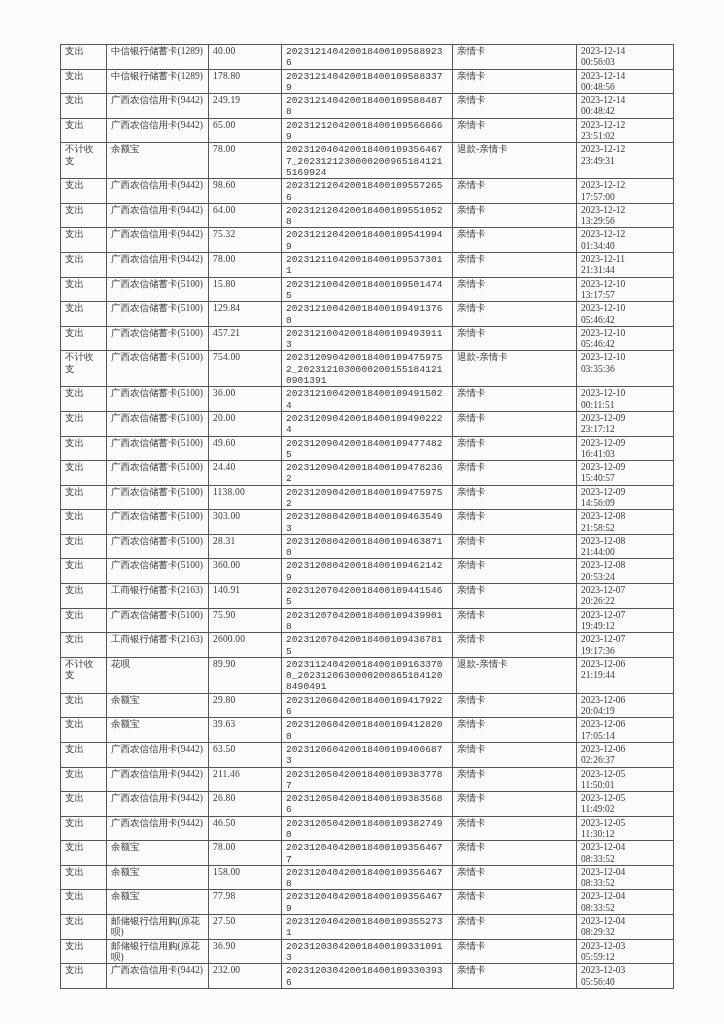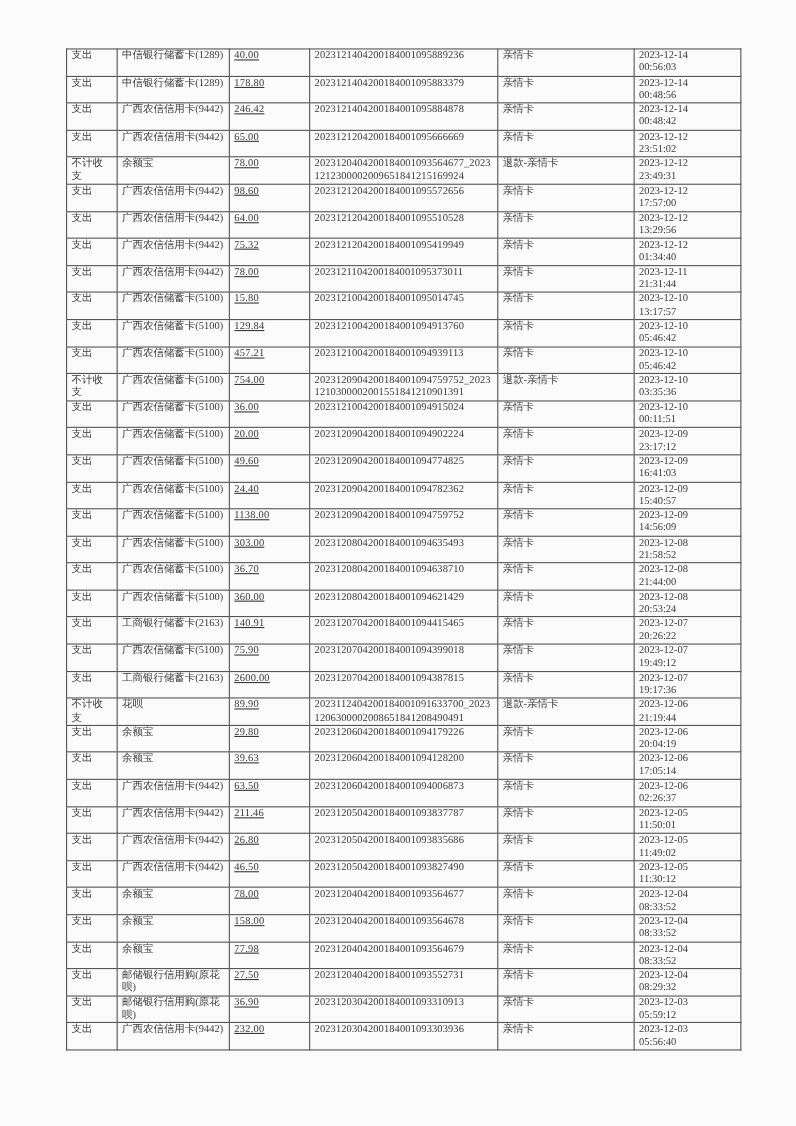--- a/index.html
+++ b/index.html
@@ -33,22 +33,23 @@
     padding: 1px 4px 0 4px;
     line-height: 11.3px;
     height: 22.4px;
     word-wrap: break-word;
     overflow: hidden;
   }
   td.col-category { padding-left: 3px; padding-right: 1px; }
   td.col-id {
     word-break: break-all;
     letter-spacing: 0.1px;
+    font-family: Liberation Mono, monospace;
   }
-  td.col-amount { letter-spacing: 0.2px; text-decoration: underline; }
+  td.col-amount { letter-spacing: 0.2px; }
   td.col-datetime div { display: block; }
 </style>
 </head>
 <body>
 
 <div class="page">
   <table class="txn">
     <colgroup>
       <col style="width:46px">
       <col style="width:102px">
@@ -76,21 +77,21 @@
           <td class="col-id">2023121404200184001095883379</td>
           <td class="col-method">亲情卡</td>
           <td class="col-datetime">
             <div>2023-12-14</div>
             <div>00:48:56</div>
           </td>
         </tr>
         <tr>
           <td class="col-category">支出</td>
           <td class="col-account">广西农信信用卡(9442)</td>
-          <td class="col-amount">246.42</td>
+          <td class="col-amount">249.19</td>
           <td class="col-id">2023121404200184001095884878</td>
           <td class="col-method">亲情卡</td>
           <td class="col-datetime">
             <div>2023-12-14</div>
             <div>00:48:42</div>
           </td>
         </tr>
         <tr>
           <td class="col-category">支出</td>
           <td class="col-account">广西农信信用卡(9442)</td>
@@ -263,21 +264,21 @@
           <td class="col-id">2023120804200184001094635493</td>
           <td class="col-method">亲情卡</td>
           <td class="col-datetime">
             <div>2023-12-08</div>
             <div>21:58:52</div>
           </td>
         </tr>
         <tr>
           <td class="col-category">支出</td>
           <td class="col-account">广西农信储蓄卡(5100)</td>
-          <td class="col-amount">36.70</td>
+          <td class="col-amount">28.31</td>
           <td class="col-id">2023120804200184001094638710</td>
           <td class="col-method">亲情卡</td>
           <td class="col-datetime">
             <div>2023-12-08</div>
             <div>21:44:00</div>
           </td>
         </tr>
         <tr>
           <td class="col-category">支出</td>
           <td class="col-account">广西农信储蓄卡(5100)</td>

